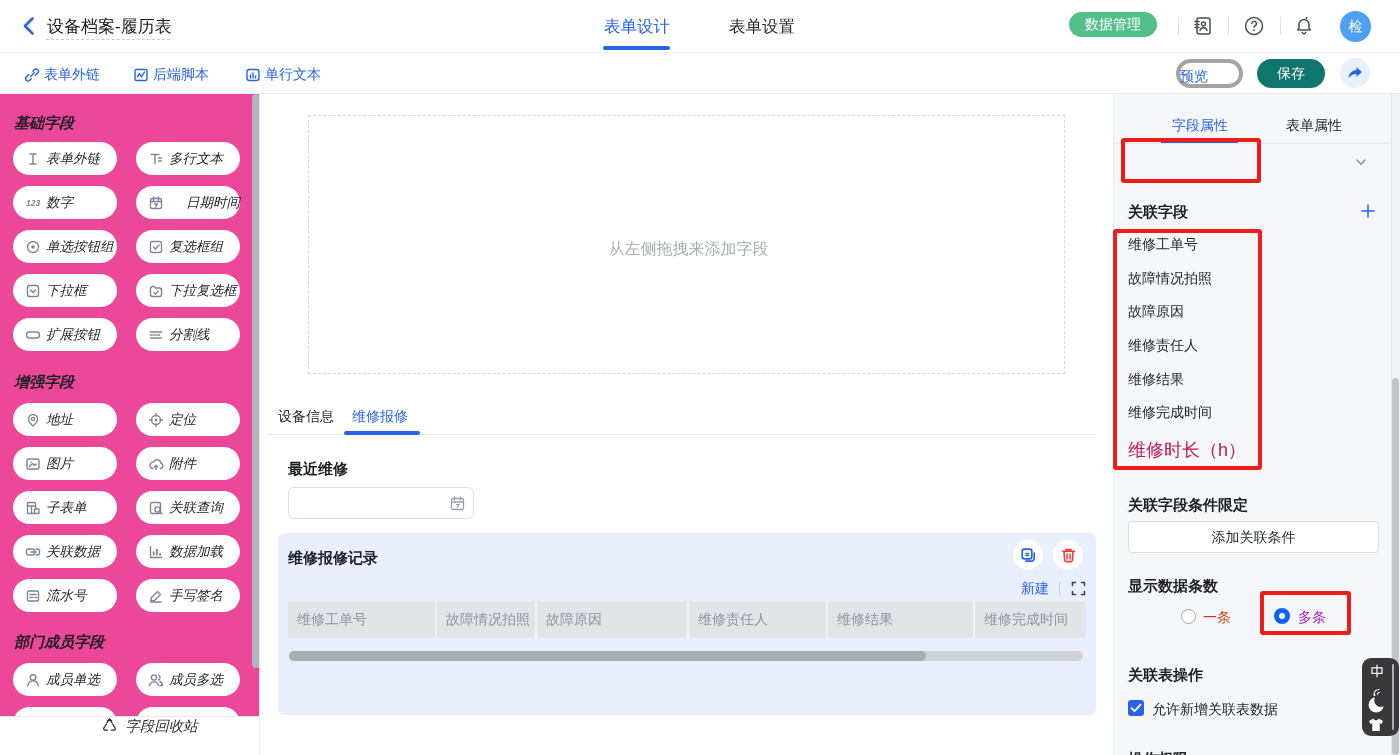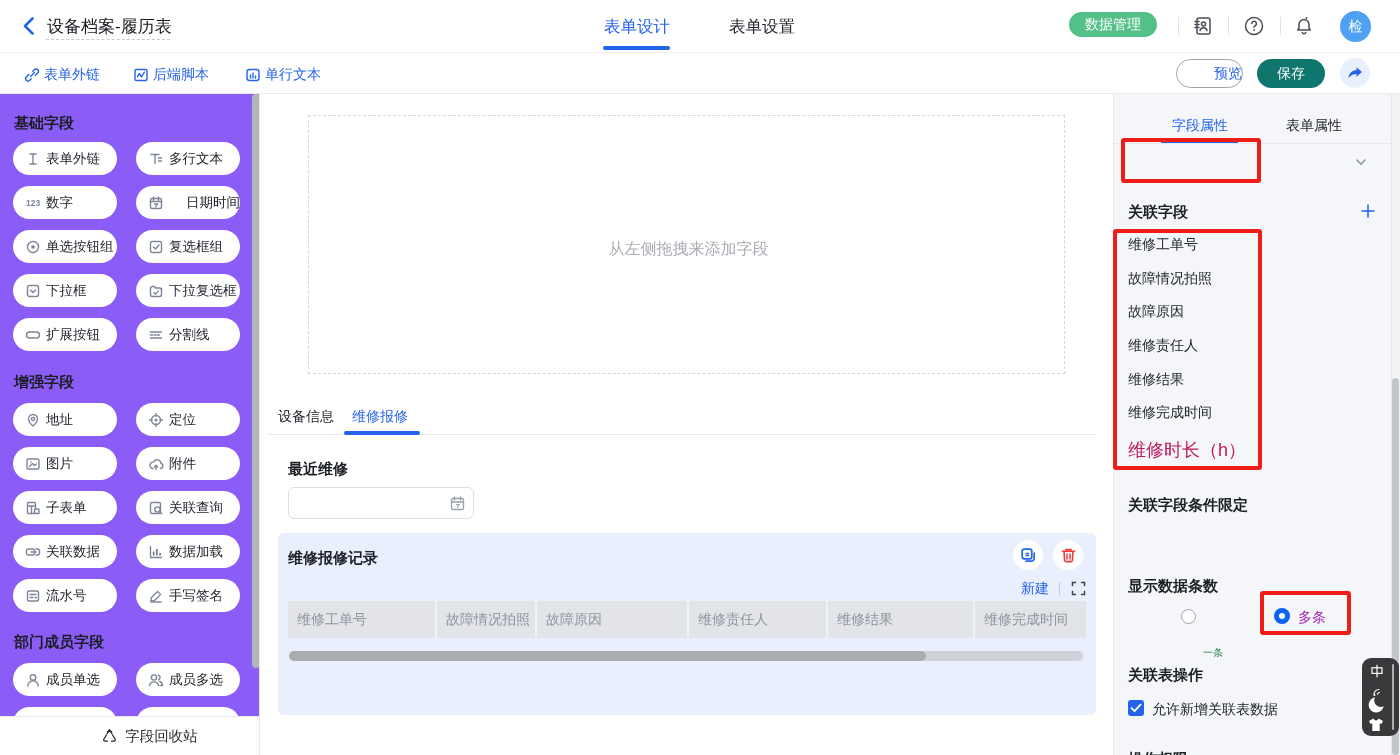--- a/index.html
+++ b/index.html
@@ -4,21 +4,21 @@
 * { margin:0; padding:0; box-sizing:border-box; }
 html,body { width:1400px; height:755px; overflow:hidden; font-family:"Liberation Sans",sans-serif; background:#fff; }
 .abs { position:absolute; }
 #page { position:relative; width:1400px; height:755px; overflow:hidden; }
 
 #hdr { position:absolute; left:0; top:0; width:1400px; height:53px; background:#fff; border-bottom:1px solid #eef0f3; }
 
 #tbar { position:absolute; left:0; top:53px; width:1400px; height:41px; background:#fff; border-bottom:1px solid #e9ebef; }
 .tlink { position:absolute; top:13px; display:flex; align-items:center; gap:4px; color:#2563eb; font-size:14px; }
 
-#lsb { position:absolute; left:0; top:94px; width:260px; height:661px; background:#8b5cf6; border-right:1px solid #e7e9ed; overflow:hidden; }
+#lsb { position:absolute; left:0; top:94px; width:260px; height:661px; background:#ec4899; border-right:1px solid #e7e9ed; overflow:hidden;font-style:italic; }
 .pill { position:absolute; width:104px; height:33px; background:#fff; border-radius:16.5px; display:flex; align-items:center; padding-left:12px; font-size:13.5px; color:#23262e; }
 .picon { display:inline-flex; margin-right:5px; }
 .sechdr { position:absolute; left:14px; font-size:15px; font-weight:bold; color:#1a1d23; }
 
 #rsb { position:absolute; left:1113px; top:94px; width:287px; height:661px; background:#f5f6f9; border-left:1px solid #e7e9ed; overflow:hidden; }
 .bold15 { position:absolute; font-size:15px; font-weight:bold; color:#1c1f26; }
 .thcell:last-child { border-right:none !important; }
 .thcell { height:37px; line-height:37px; background:#e2e4e7; border-right:2px solid #eef2fb; color:#8e94a0; font-size:14px; padding-left:9px; overflow:hidden; white-space:nowrap; }
 .redrect { position:absolute; border:4px solid #ee1d17; border-radius:3px; z-index:50; }
 </style></head>
@@ -73,21 +73,21 @@
         </svg>
         <span>后端脚本</span>
       </div>
   <div class="tlink" style="left:245px;">
         <svg width="16" height="16" viewBox="0 0 16 16" style="">
           <rect x="2" y="2.5" width="12" height="11" rx="2.5" fill="none" stroke="#2563eb" stroke-width="1.4" stroke-linecap="round" stroke-linejoin="round"></rect>
           <path d="M5.5 8v3M8 6v5M10.5 9v2" fill="none" stroke="#2563eb" stroke-width="1.4" stroke-linecap="round" stroke-linejoin="round"></path>
         </svg>
         <span>单行文本</span>
       </div>
-  <div class="abs" style="left:1176px;top:6px;width:67px;height:29px;border:1px solid #a3a3a3;border-radius:14.5px;color:#2563eb;font-size:14px;text-align:right;line-height:27px;">预览</div>
+  <div class="abs" style="left:1176px;top:6px;width:67px;height:29px;border:4px solid #a3a3a3;border-radius:14.5px;color:#2563eb;font-size:14px;text-align:left;line-height:27px;">预览</div>
   <div class="abs" style="left:1257px;top:6px;width:68px;height:29px;border-radius:14.5px;background:#0f766e;color:#fff;font-size:14px;text-align:center;line-height:29px;">保存</div>
   <div class="abs" style="left:1340px;top:5px;width:30px;height:30px;border-radius:50%;background:#e8f0fe;display:flex;align-items:center;justify-content:center;">
         <svg width="18" height="18" viewBox="0 0 18 18" style="">
           <path d="M10.5 3.2 16 8l-5.5 4.8V10C7 10 4.5 11.5 2.6 14.2 3 9.5 6 6.3 10.5 6V3.2z" fill="#2563eb"></path>
         </svg>
       </div>
 </div>
 
 <div id="lsb">
   <div class="sechdr" style="top:20px;">基础字段</div>
@@ -292,21 +292,21 @@
             <circle cx="6" cy="5.5" r="2.6" fill="none" stroke="#7d8698" stroke-width="1.4" stroke-linecap="round" stroke-linejoin="round"></circle>
             <path d="M1.5 13.5a4.6 4.6 0 0 1 9 0" fill="none" stroke="#7d8698" stroke-width="1.4" stroke-linecap="round" stroke-linejoin="round"></path>
             <path d="M10.5 3.2a2.6 2.6 0 0 1 0 4.8M12 13.5h2.5a4.6 4.6 0 0 0-2.7-4" fill="none" stroke="#7d8698" stroke-width="1.4" stroke-linecap="round" stroke-linejoin="round"></path>
           </svg>
         </span>
         <span>成员多选</span>
       </div>
       <div class="pill" style="left:13px;top:613px;"></div>
       <div class="pill" style="left:136px;top:613px;"></div>
   <div class="abs" style="left:252px;top:0px;width:8px;height:574px;background:#b2b5bb;border-radius:4px;"></div>
-  <div class="abs" style="left:0;top:622px;width:259px;height:39px;background:#fff;border-top:1px solid #e8eaee;display:flex;align-items:center;justify-content:center;gap:7px;font-size:14.5px;color:#2a2d33;padding-left:40px;">
+  <div class="abs" style="left:0;top:622px;width:259px;height:39px;background:#fff;border-top:1px solid #e8eaee;display:flex;justify-content:center;gap:7px;font-size:14.5px;color:#2a2d33;padding-left:40px;">
         <svg width="17" height="17" viewBox="0 0 17 17" style="">
           <path d="M5.9 5.8 8.5 2l2.6 3.8" fill="none" stroke="#2a2d33" stroke-width="1.3" stroke-linecap="round" stroke-linejoin="round"></path>
           <path d="M11.6 7.1l2.5 3.9c.6.9-.05 2.1-1.15 2.1h-2.5" fill="none" stroke="#2a2d33" stroke-width="1.3" stroke-linecap="round" stroke-linejoin="round"></path>
           <path d="M5.4 7.1 2.9 11c-.6.9.05 2.1 1.15 2.1h2.5" fill="none" stroke="#2a2d33" stroke-width="1.3" stroke-linecap="round" stroke-linejoin="round"></path>
           <path d="M6.3 3.9l2.2-1.9 2.2 1.9" fill="none" stroke="#2a2d33" stroke-width="1.3" stroke-linecap="round" stroke-linejoin="round"></path>
         </svg>
         <span>字段回收站</span>
       </div>
 </div>
 
@@ -370,23 +370,24 @@
         <path d="M8 2v12M2 8h12" stroke="#2563eb" stroke-width="1.5" stroke-linecap="round"></path>
       </svg></div>
 <div style="position:absolute;left:1128px;top:236px;font-size:14px;color:#23262e;">维修工单号</div>
     <div style="position:absolute;left:1128px;top:270px;font-size:14px;color:#23262e;">故障情况拍照</div>
     <div style="position:absolute;left:1128px;top:303px;font-size:14px;color:#23262e;">故障原因</div>
     <div style="position:absolute;left:1128px;top:337px;font-size:14px;color:#23262e;">维修责任人</div>
     <div style="position:absolute;left:1128px;top:371px;font-size:14px;color:#23262e;">维修结果</div>
     <div style="position:absolute;left:1128px;top:404px;font-size:14px;color:#23262e;">维修完成时间</div>
     <div style="position:absolute;left:1128px;top:438px;font-size:18px;color:#be185d;">维修时长（h）</div>
 <div class="bold15" style="left:1128px;top:496px;">关联字段条件限定</div>
+<div class="abs" style="left:1128px;top:521px;width:251px;height:32px;background:#fff;border:1px solid #d9dce2;border-radius:4px;font-size:14px;color:#2a2d33;text-align:center;line-height:30px;">添加关联条件</div>
 <div class="bold15" style="left:1128px;top:577px;">显示数据条数</div>
 <div class="abs" style="left:1181px;top:609px;width:15px;height:15px;border-radius:50%;border:1.5px solid #9ba1ab;background:#fff;"></div>
-<div class="abs" style="left:1203px;top:609px;font-size:10px;color:#15803d;margin-top:37px;">一条</div>
+<div class="abs" style="left:1203px;top:609px;font-size:14px;color:#c2410c;">一条</div>
 <div class="abs" style="left:1274px;top:608px;width:16px;height:16px;border-radius:50%;background:#0c63f2;"></div>
 <div class="abs" style="left:1279px;top:613px;width:6px;height:6px;border-radius:50%;background:#fff;"></div>
 <div class="abs" style="left:1298px;top:609px;font-size:14px;color:#a21caf;">多条</div>
 <div class="bold15" style="left:1128px;top:666px;">关联表操作</div>
 <div class="abs" style="left:1128px;top:700px;width:16px;height:16px;border-radius:3px;background:#2563eb;display:flex;align-items:center;justify-content:center;">
       <svg width="16" height="16" viewBox="0 0 16 16" style="">
         <path d="M3.5 8.2l3 3 6-6.5" fill="none" stroke="#fff" stroke-width="1.8" stroke-linecap="round" stroke-linejoin="round"></path>
       </svg>
     </div>
 <div class="abs" style="left:1152px;top:701px;font-size:14px;color:#23262e;">允许新增关联表数据</div>

